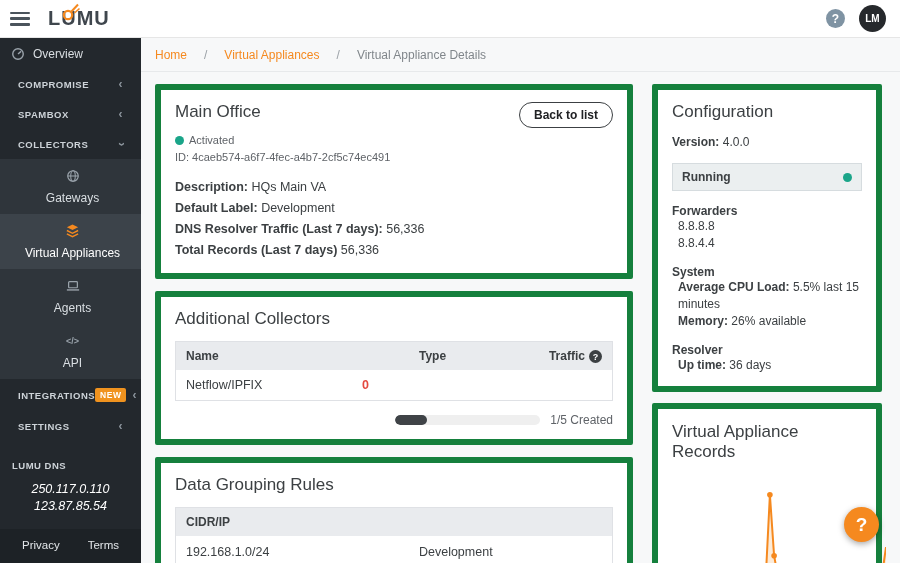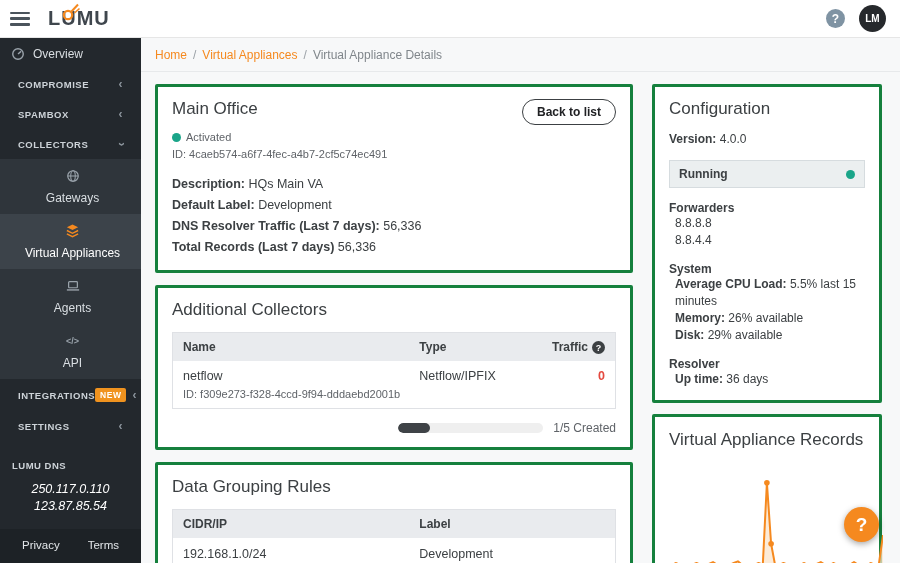--- a/index.html
+++ b/index.html
@@ -47,30 +47,30 @@
   .sidebar-spacer { flex:1; }
   .dns-block { padding:10px 12px 14px; }
   .dns-title { font-size:9.5px; font-weight:bold; letter-spacing:.5px; color:#cdd3d8; margin-bottom:10px; }
   .dns-ip { font-size:12.5px; color:#ffffff; text-align:center; line-height:17px;font-style:italic; }
   .sidebar-footer { background:#1d2226; display:flex; justify-content:space-around;
                     padding:10px 8px 12px; }
   .sidebar-footer span { font-size:11.5px; color:#e2e6e9; cursor:pointer; }
 
   
   .breadcrumb { padding:10px 0 9px 14px; font-size:12px; border-bottom:1px solid #e7e9eb;
-                display:flex; gap:6px; align-items:center; }
+                display:flex; gap:17px; align-items:center; }
   .crumb-link { color:var(--accent-orange,#f0862b); cursor:pointer; }
   .crumb-sep { color:#9aa0a6; }
   .crumb-current { color:#80868b; }
 
   
   .cols { display:flex; padding:12px 0 0 14px; gap:19px; }
   .col-left { width:478px; display:flex; flex-direction:column; gap:12px; }
   .col-right { width:230px; display:flex; flex-direction:column; gap:11px; }
-  .card { background:#fff; border:3px solid #15803d; border-radius:2px; padding:12px 14px; }
+  .card { background:#fff; border:6px solid #15803d; border-radius:2px; padding:12px 14px; }
   .card-title { font-size:17px; color:#3c4043; font-weight:normal; }
 
   
   .mo-head { display:flex; align-items:flex-start; }
   .btn-back { margin-left:auto; background:#fff; border:1.5px solid #3c4043; border-radius:14px;
               padding:5px 14px; font-size:12px; font-weight:bold; color:#202124; cursor:pointer;
               font-family:inherit; }
   .status-line { display:flex; align-items:center; gap:5px; margin-top:6px; }
   .dot-green { width:9px; height:9px; border-radius:50%; background:var(--green,#1aa589); }
   .status-text { font-size:11px; color:#5f6368; }
@@ -282,42 +282,37 @@
           <h2 class="card-title">Additional Collectors</h2>
           <div class="tbl">
             <div class="tbl-head">
               <span class="c-name">Name</span>
               <span class="c-type">Type</span>
               <span class="c-traffic">
                 <span>Traffic</span><span class="mini-q">?</span>
               </span>
             </div>
             <div class="tbl-row" style="border-top:none;">
-              <span class="c-name">
-                <span>netflow</span>
-                <div class="row-id">ID: f309e273-f328-4ccd-9f94-dddaebd2001b</div>
-              </span>
               <span class="c-type">Netflow/IPFIX</span>
               <span class="c-traffic traffic-zero">0</span>
             </div>
           </div>
           <div class="progress-line">
             <div class="progress-track">
               <div class="progress-fill"></div>
             </div>
             <span class="progress-label">1/5 Created</span>
           </div>
         </section>
 
         <section class="card">
           <h2 class="card-title">Data Grouping Rules</h2>
           <div class="tbl">
             <div class="tbl-head">
               <span class="c-cidr">CIDR/IP</span>
-              <span class="c-label">Label</span>
             </div>
             <div class="tbl-row grp-row" style="border-top:none;">
               <span class="c-cidr">192.168.1.0/24</span>
               <span class="c-label">Development</span>
             </div>
             <div class="tbl-row grp-row">
               
               
             </div>
 
@@ -344,24 +339,20 @@
           </div>
           <div class="cfg-group">
             <div class="cfg-group-title">System</div>
             <div class="cfg-line cfg-indent">
               <b>Average CPU Load:</b>
               <span>5.5% last 15 minutes</span>
             </div>
             <div class="cfg-line cfg-indent">
               <b>Memory:</b>
               <span>26% available</span>
-            </div>
-            <div class="cfg-line cfg-indent">
-              <b>Disk:</b>
-              <span>29% available</span>
             </div>
           </div>
           <div class="cfg-group">
             <div class="cfg-group-title">Resolver</div>
             <div class="cfg-line cfg-indent">
               <b>Up time:</b>
               <span>36 days</span>
             </div>
           </div>
         </section>

